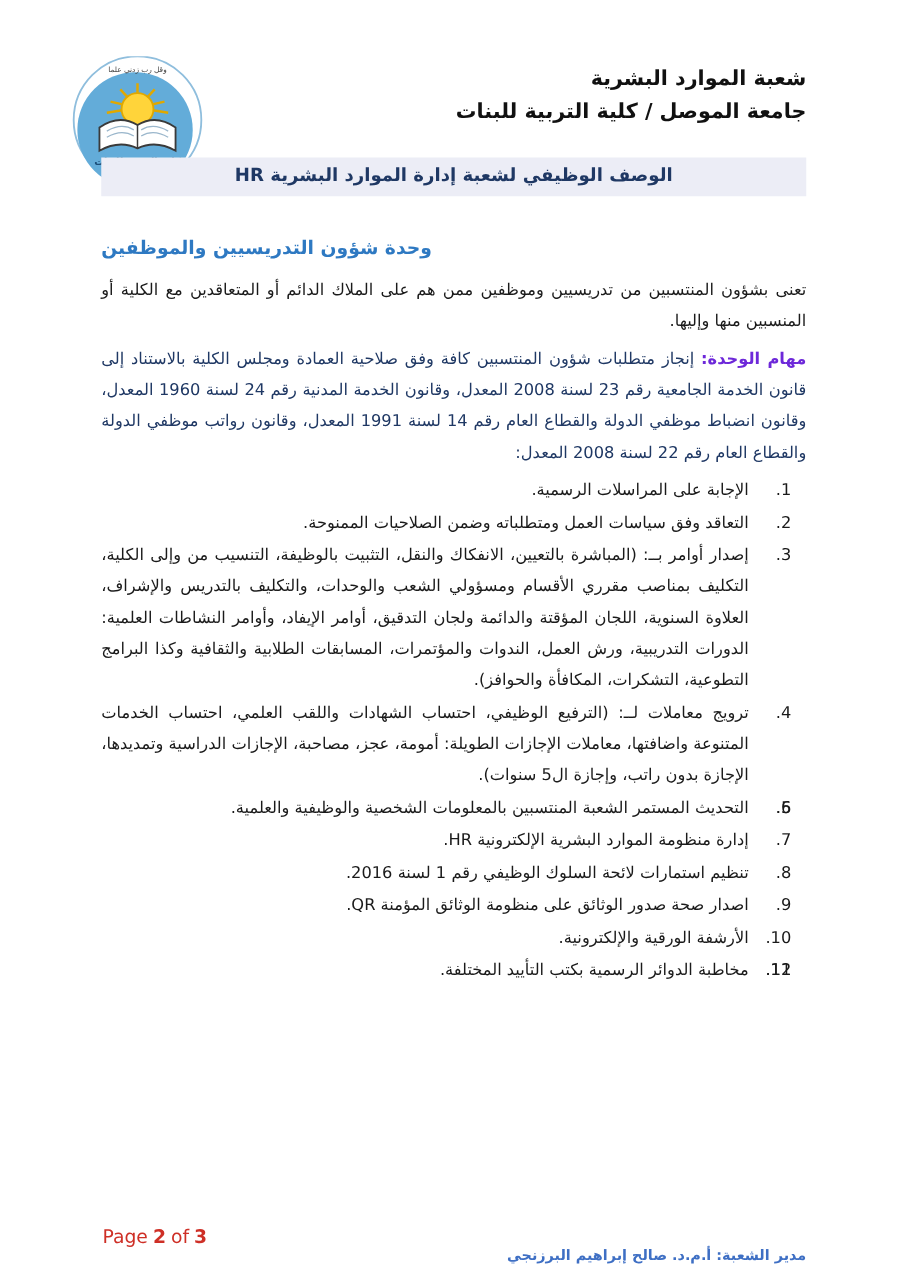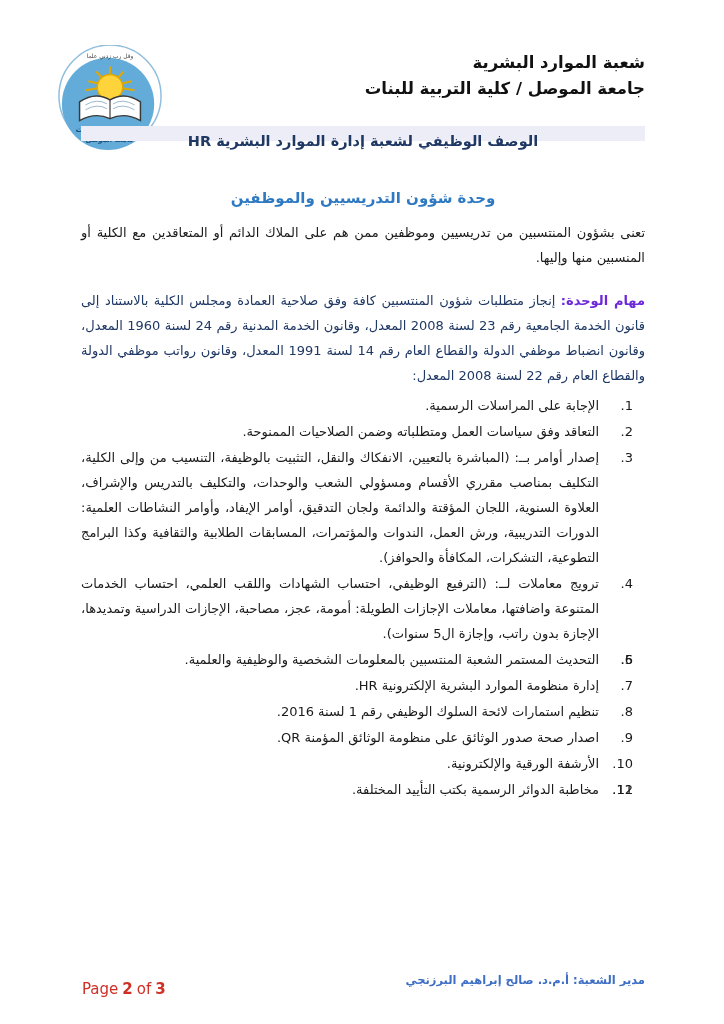--- a/index.html
+++ b/index.html
@@ -17,59 +17,59 @@
     position:absolute;left:56px;top:45px;width:108px;height:108px;
   }
   .org-block{
     position:absolute;right:79px;top:50px;
     direction:rtl;text-align:right;
     color:#111111;font-weight:bold;
     font-size:16.5px;line-height:26px;
   }
   
   .title-bar{
-    position:absolute;left:81px;right:79px;top:126px;height:15px;
+    position:absolute;left:81px;right:79px;top:126px;height:31px;
     background:#ECEDF6;
     direction:rtl;text-align:center;
     font-weight:bold;font-size:14.5px;line-height:31px;
     color:#1F3864;
   }
   
   .content{
     position:absolute;left:81px;right:79px;top:186px;
     direction:rtl;text-align:justify;
     color:#1A1A1A;font-size:13px;line-height:25px;
   }
   .section-heading{
     margin:0 0 9px 0;
-    text-align:center;
+    text-align:left;
     color:#2E79C2;font-size:15px;font-weight:bold;
   }
-  .intro{margin:0 0 18px 0;}
+  .intro{margin:0 0 5px 0;}
   .tasks{margin:0 0 5px 0;color:#1F3864;}
   .tasks-label{color:#6d28d9;font-weight:bold;}
   ol.tasks-list{list-style:none;margin:0;padding:0;}
   ol.tasks-list li{
     position:relative;
     padding-right:46px;
     margin:0 0 1px 0;
   }
   ol.tasks-list li .num{
     position:absolute;right:12px;top:0;
     white-space:nowrap;
   }
   
   .footer-left{
     position:absolute;left:80px;bottom:26px;
     color:#CE2F26;font-size:15px;
   }
   .footer-left b{margin:0 2px;}
   .footer-left span{margin:0 2px;}
   .footer-right{
-    position:absolute;right:79px;bottom:37px;
+    position:absolute;right:79px;bottom:13px;
     direction:rtl;text-align:center;
     color:#3E6FC4;font-weight:bold;font-size:11.5px;
   }
 </style>
 </head>
 <body>
 
 <div class="page">
 
   <svg class="logo" viewBox="0 0 110 110" xmlns="http://www.w3.org/2000/svg">

